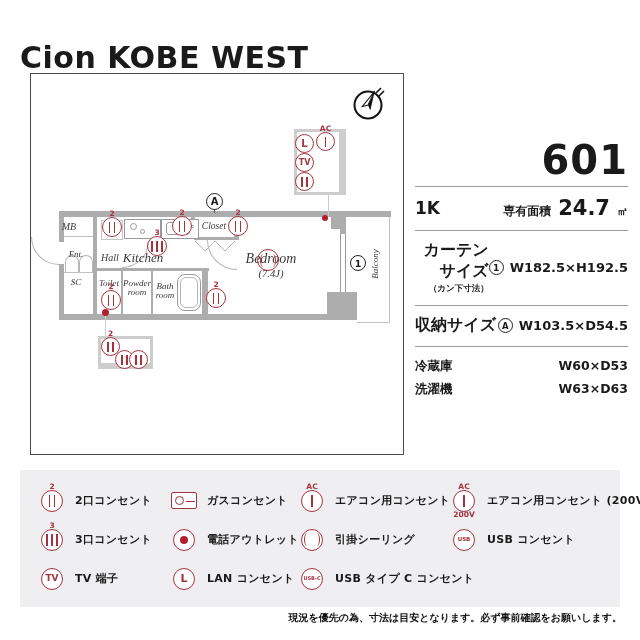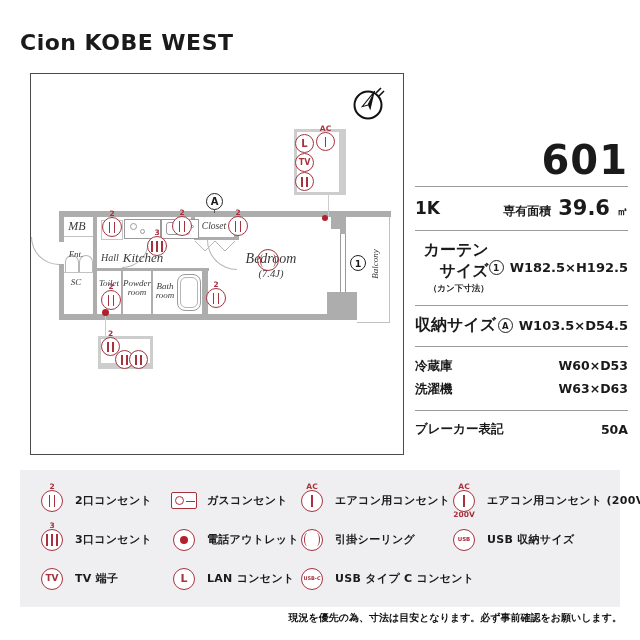--- a/index.html
+++ b/index.html
@@ -7,21 +7,21 @@
     --wall:#aeadae;
     --thin:#b5b5b5;
     --ink:#1a1a1a;
   }
   *{box-sizing:border-box;margin:0;padding:0;}
   html,body{width:640px;height:640px;background:#fff;overflow:hidden;
     font-family:"DejaVu Sans","Liberation Sans",sans-serif;color:var(--ink);}
   .abs{position:absolute;}
 
   
-  #page-title{position:absolute;left:20px;top:30px;font-size:22px;font-weight:800;letter-spacing:.5px;}
+  #page-title{position:absolute;left:20px;top:40px;font-size:30px;font-weight:800;letter-spacing:.5px;}
 
   
   #plan{position:absolute;left:30px;top:73px;width:374px;height:382px;border:1px solid #4a4a4a;background:#fff;}
   .wall{position:absolute;background:var(--wall);}
   .tline{position:absolute;background:#c2c1c2;}
   .room-label{position:absolute;font-family:"Liberation Serif","DejaVu Serif",serif;font-style:italic;color:#3a3a3a;white-space:nowrap;transform:translate(-50%,-50%);}
 
   
   .ico{position:absolute;border-radius:50%;background:#fff;border:1.7px solid var(--red);
        display:flex;align-items:center;justify-content:center;}
@@ -144,21 +144,21 @@
   <div class="room-label" style="left:81px;top:156px;font-size:10px">W</div>
   <div class="fix" style="left:93px;top:145px;width:37px;height:20px"></div>
   <div class="abs" style="left:99px;top:149px;width:7px;height:7px;border:1.2px solid #9a9a9a;border-radius:50%"></div>
   <div class="abs" style="left:109px;top:155px;width:5px;height:5px;border:1.2px solid #9a9a9a;border-radius:50%"></div>
   <div class="fix" style="left:130px;top:145px;width:38px;height:20px"></div>
   <div class="abs" style="left:135px;top:148px;width:24px;height:13px;border:1px solid #9a9a9a;border-radius:3px"></div>
   <div class="abs" style="left:160px;top:151px;width:3px;height:3px;border:1px solid #9a9a9a;border-radius:50%"></div>
   <div class="fix" style="left:146px;top:200px;width:24px;height:37px;border-radius:8px"></div>
   <div class="abs" style="left:149px;top:203px;width:18px;height:31px;border:1px solid #b5b5b5;border-radius:6px"></div>
 
-  <div class="room-label" style="left:46px;top:152px;font-size:12px">MB</div>
+  <div class="room-label" style="left:38px;top:152px;font-size:10px">MB</div>
   <div class="room-label" style="left:45px;top:180px;font-size:9px">Ent.</div>
   <div class="room-label" style="left:45px;top:208px;font-size:9px">SC</div>
   <div class="room-label" style="left:79px;top:183px;font-size:10px">Hall</div>
   <div class="room-label" style="left:112px;top:184px;font-size:13px">Kitchen</div>
   <div class="room-label" style="left:78px;top:209px;font-size:9px">Toilet</div>
   <div class="room-label" style="left:106px;top:209px;font-size:9px">Powder</div>
   <div class="room-label" style="left:106px;top:218px;font-size:9px">room</div>
   <div class="room-label" style="left:134px;top:212px;font-size:9px">Bath</div>
   <div class="room-label" style="left:134px;top:221px;font-size:9px">room</div>
   <div class="room-label" style="left:183px;top:152px;font-size:9.5px">Closet</div>
@@ -248,21 +248,21 @@
   </div>
 </div>
 
 <div id="info">
   <div class="num">601</div>
 
   <div class="irow r1">
     <span class="lt">1K</span>
     <span class="rt">
       <span class="al">専有面積</span>
-      <span class="av">39.6</span>
+      <span class="av">24.7</span>
       <span class="au">㎡</span>
     </span>
   </div>
 
   <div class="irow r2">
     <span class="lblk">
       <div class="l1">カーテンサイズ</div>
       <div class="l2">（カン下寸法）</div>
     </span>
     <span class="vblk">
@@ -289,24 +289,20 @@
     <div class="ln">
       <span>冷蔵庫</span>
       <span>W60×D53</span>
     </div>
     <div class="ln">
       <span>洗濯機</span>
       <span>W63×D63</span>
     </div>
   </div>
 
-  <div class="irow r5">
-    <span>ブレーカー表記</span>
-    <span>50A</span>
-  </div>
 </div>
 
 <div id="legend">
 
   <div class="litem">
     <span class="liwrap">
         <span class="ico d22" style="position:relative">
       <span class="dg">2</span>
           <span class="vl" style="height:12px"></span>
           <span class="vl" style="height:12px"></span>
@@ -376,21 +372,21 @@
       </span>
     <span class="ltxt">引掛シーリング</span>
   </div>
 
   <div class="litem">
     <span class="liwrap">
         <span class="ico d22" style="position:relative">
       <span class="glyph" style="font-size:5.5px">USB</span>
     </span>
       </span>
-    <span class="ltxt">USB 収納サイズ</span>
+    <span class="ltxt">USB コンセント</span>
   </div>
 
   <div class="litem">
     <span class="liwrap">
         <span class="ico d22" style="position:relative">
       <span class="glyph" style="font-size:9px">TV</span>
     </span>
       </span>
     <span class="ltxt">TV 端子</span>
   </div>

